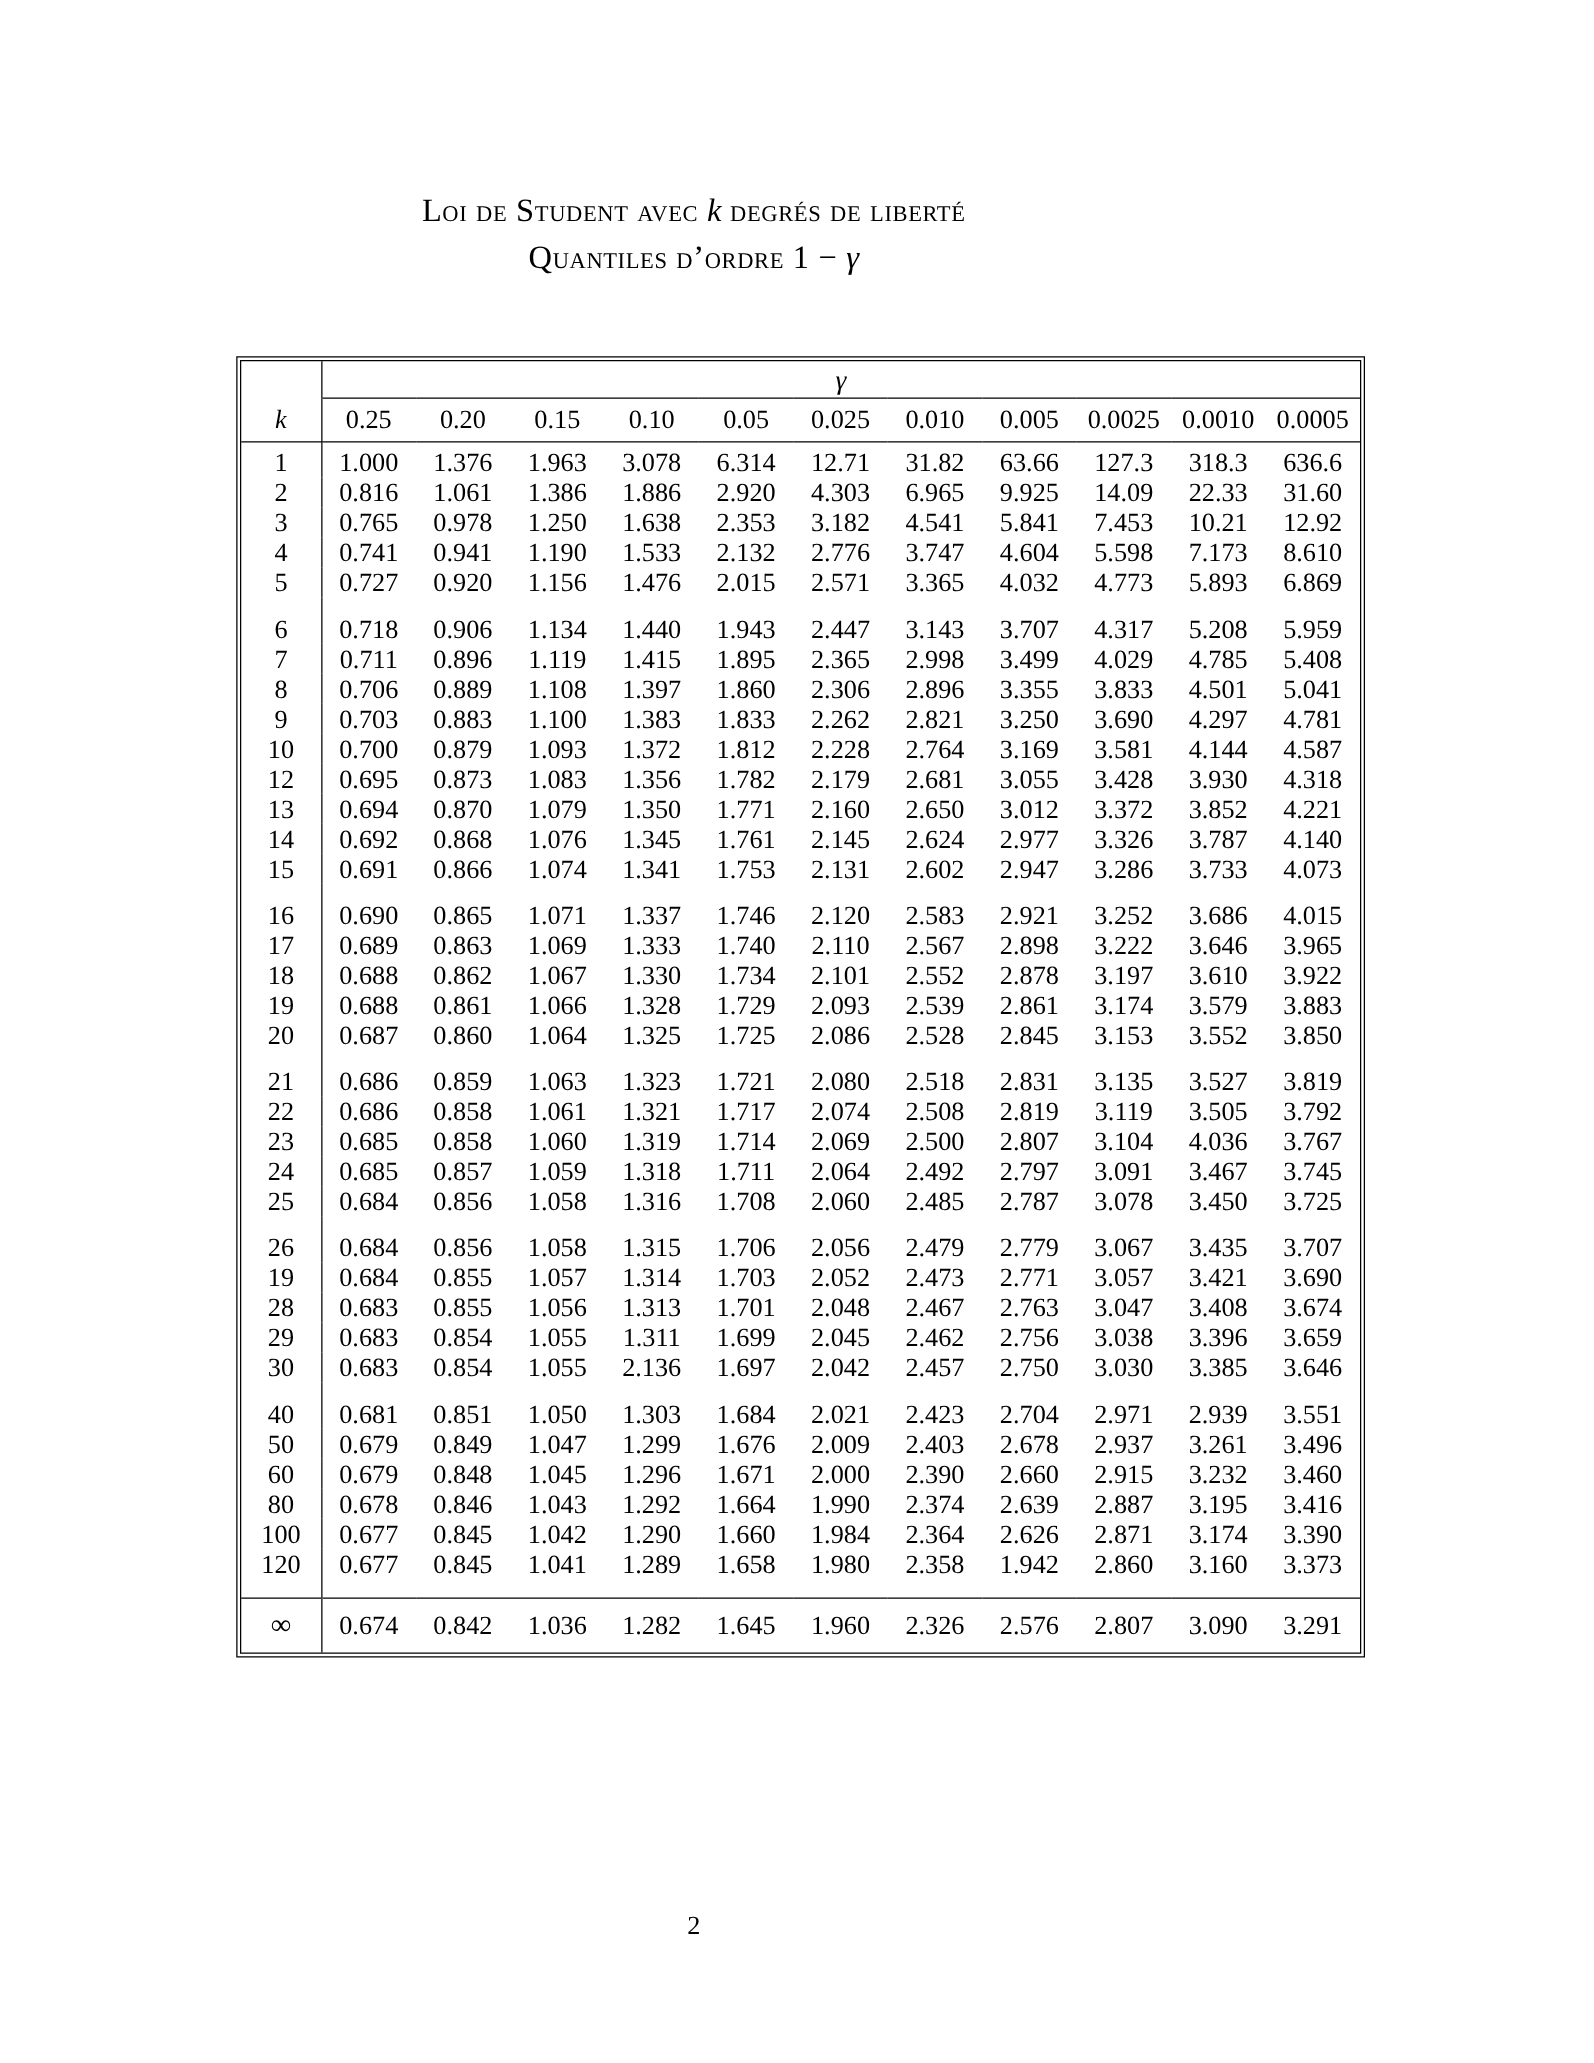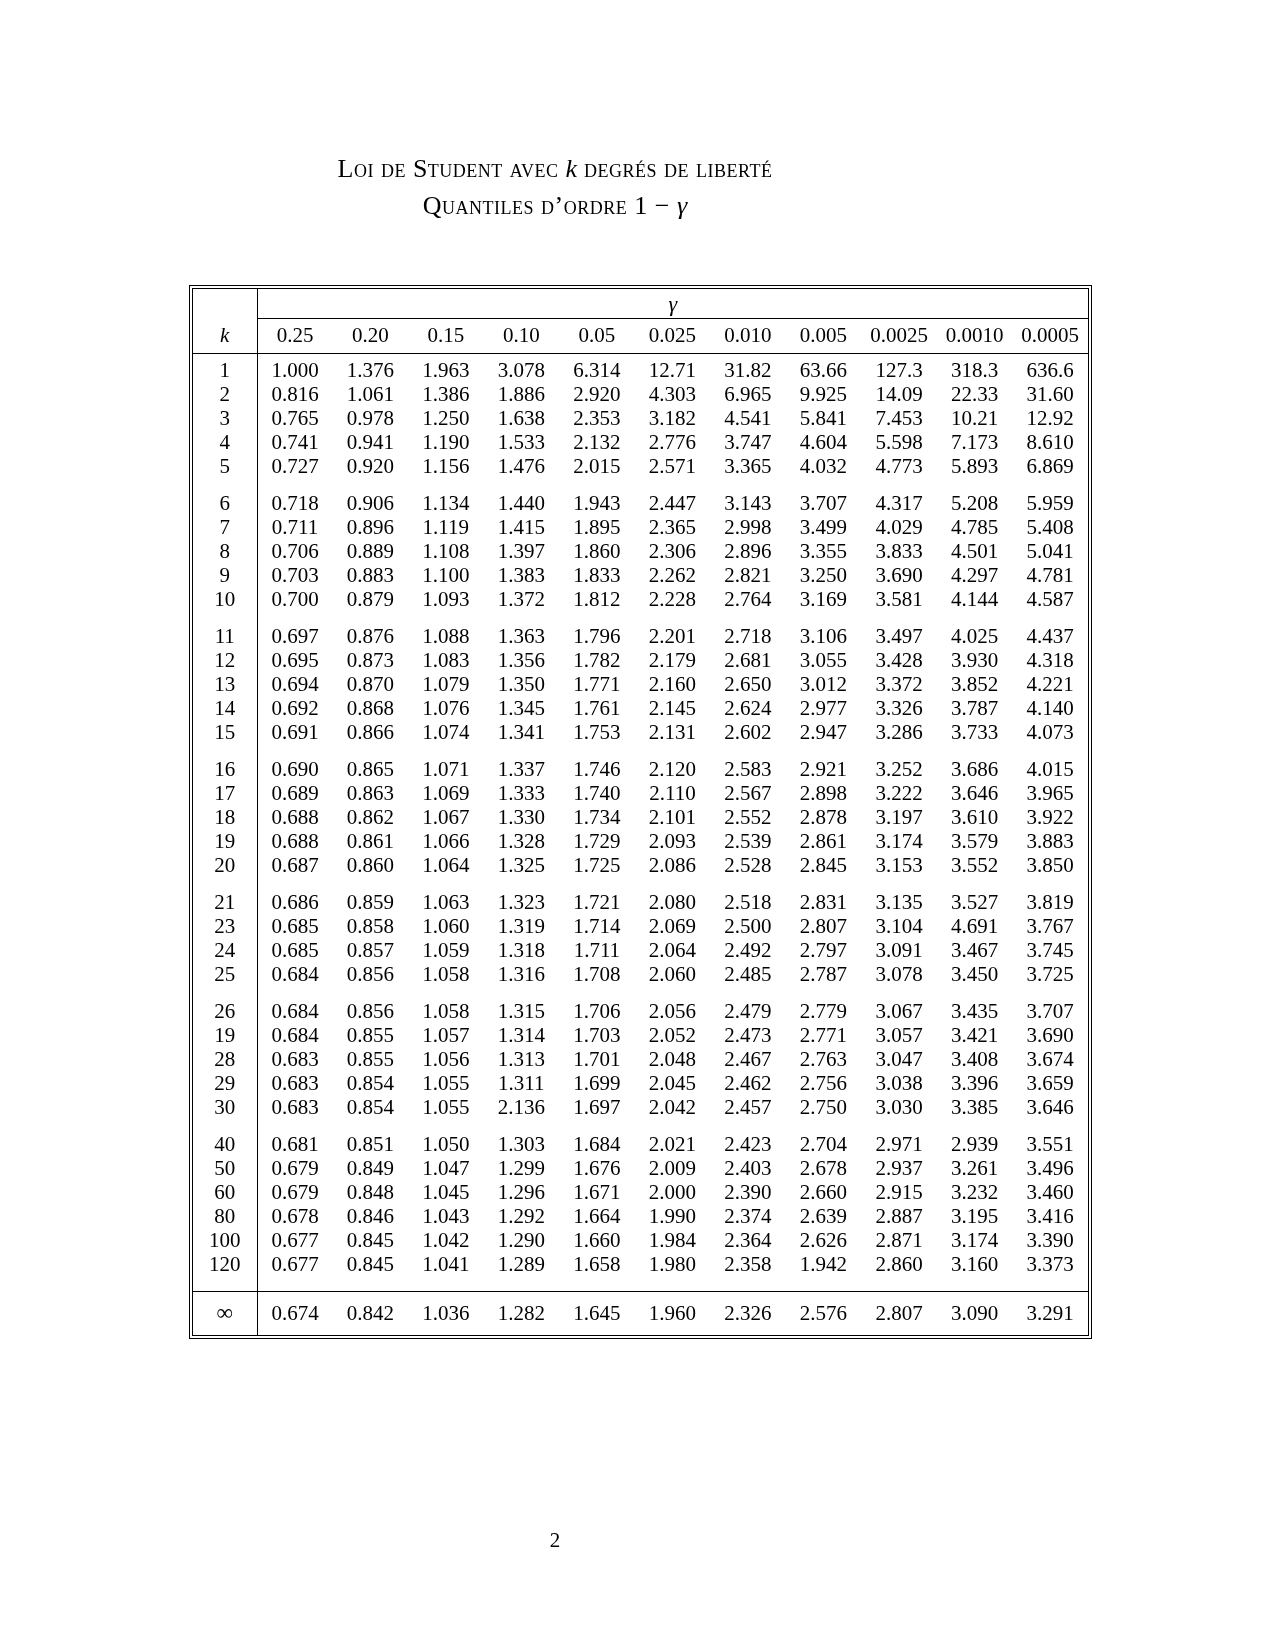--- a/index.html
+++ b/index.html
@@ -248,34 +248,20 @@
             <td>1.093</td>
             <td>1.372</td>
             <td>1.812</td>
             <td>2.228</td>
             <td>2.764</td>
             <td>3.169</td>
             <td>3.581</td>
             <td>4.144</td>
             <td>4.587</td>
           </tr>
-          <tr class="group-start">
-            <td class="kcol">11</td>
-            <td>0.697</td>
-            <td>0.876</td>
-            <td>1.088</td>
-            <td>1.363</td>
-            <td>1.796</td>
-            <td>2.201</td>
-            <td>2.718</td>
-            <td>3.106</td>
-            <td>3.497</td>
-            <td>4.025</td>
-            <td>4.437</td>
-          </tr>
           <tr>
             <td class="kcol">12</td>
             <td>0.695</td>
             <td>0.873</td>
             <td>1.083</td>
             <td>1.356</td>
             <td>1.782</td>
             <td>2.179</td>
             <td>2.681</td>
             <td>3.055</td>
@@ -403,31 +389,45 @@
             <td>1.323</td>
             <td>1.721</td>
             <td>2.080</td>
             <td>2.518</td>
             <td>2.831</td>
             <td>3.135</td>
             <td>3.527</td>
             <td>3.819</td>
           </tr>
           <tr>
+            <td class="kcol">22</td>
+            <td>0.686</td>
+            <td>0.858</td>
+            <td>1.061</td>
+            <td>1.321</td>
+            <td>1.717</td>
+            <td>2.074</td>
+            <td>2.508</td>
+            <td>2.819</td>
+            <td>3.119</td>
+            <td>3.505</td>
+            <td>3.792</td>
+          </tr>
+          <tr>
             <td class="kcol">23</td>
             <td>0.685</td>
             <td>0.858</td>
             <td>1.060</td>
             <td>1.319</td>
             <td>1.714</td>
             <td>2.069</td>
             <td>2.500</td>
             <td>2.807</td>
             <td>3.104</td>
-            <td>4.691</td>
+            <td>4.036</td>
             <td>3.767</td>
           </tr>
           <tr>
             <td class="kcol">24</td>
             <td>0.685</td>
             <td>0.857</td>
             <td>1.059</td>
             <td>1.318</td>
             <td>1.711</td>
             <td>2.064</td>

